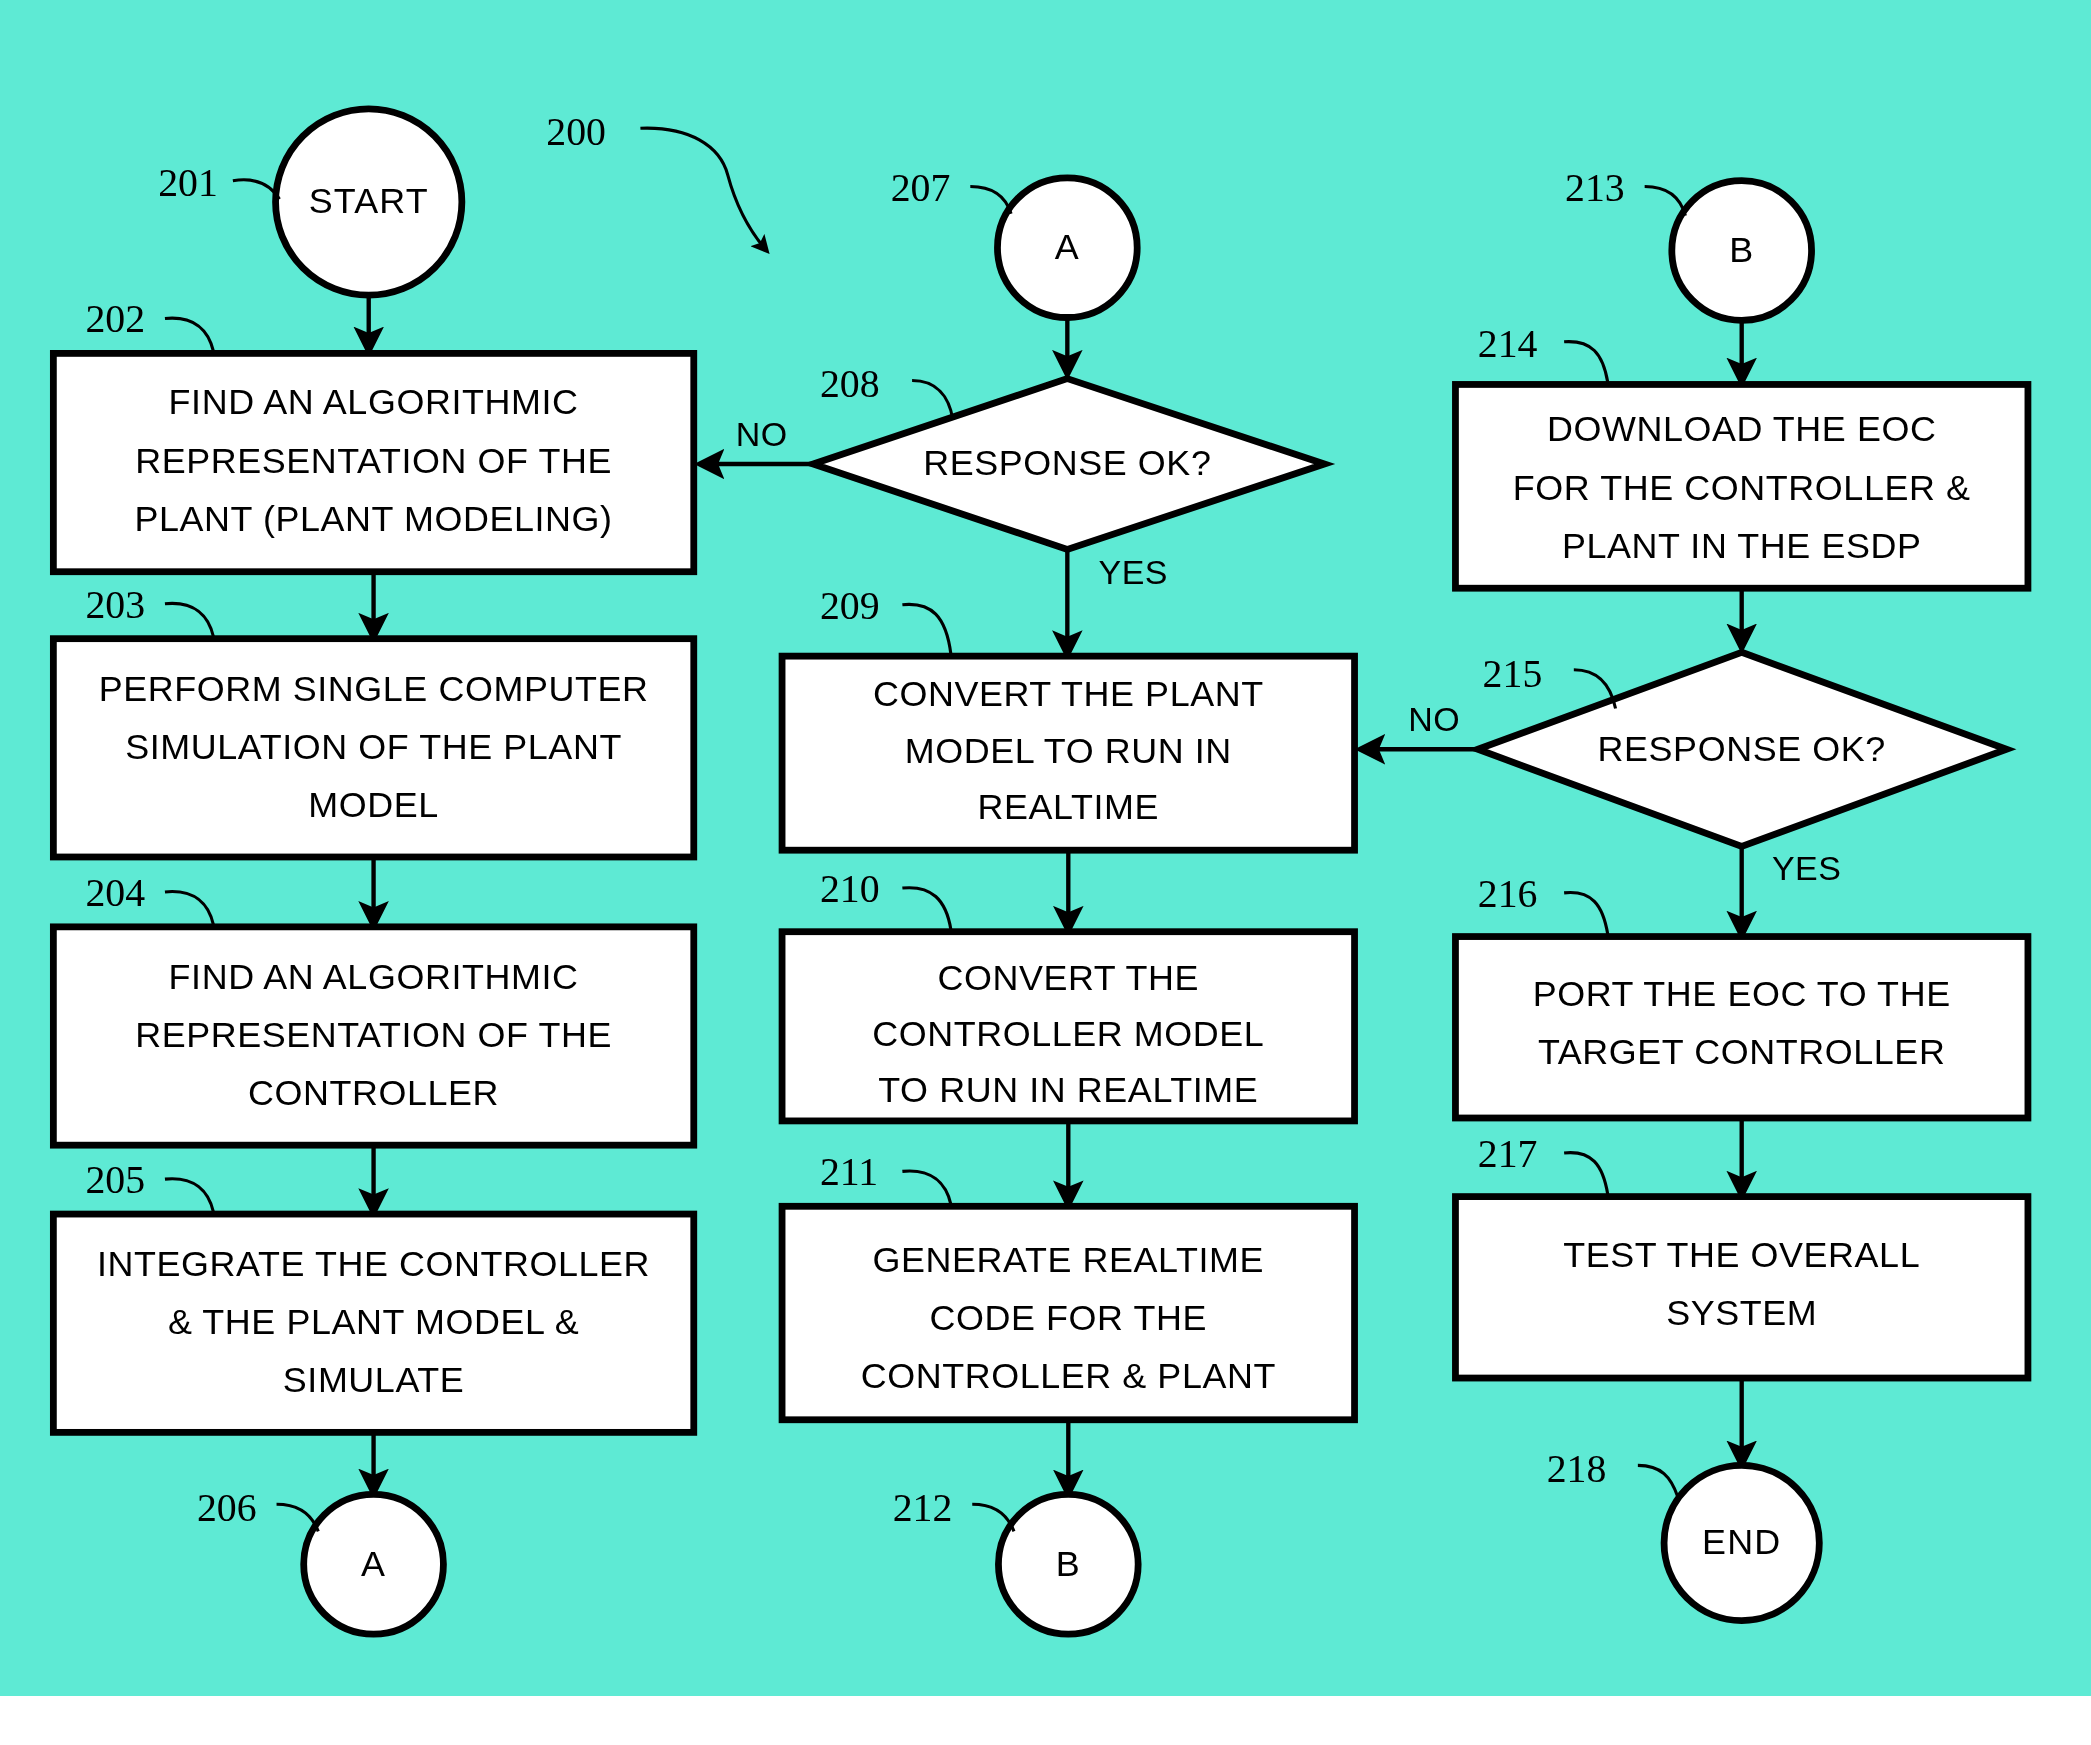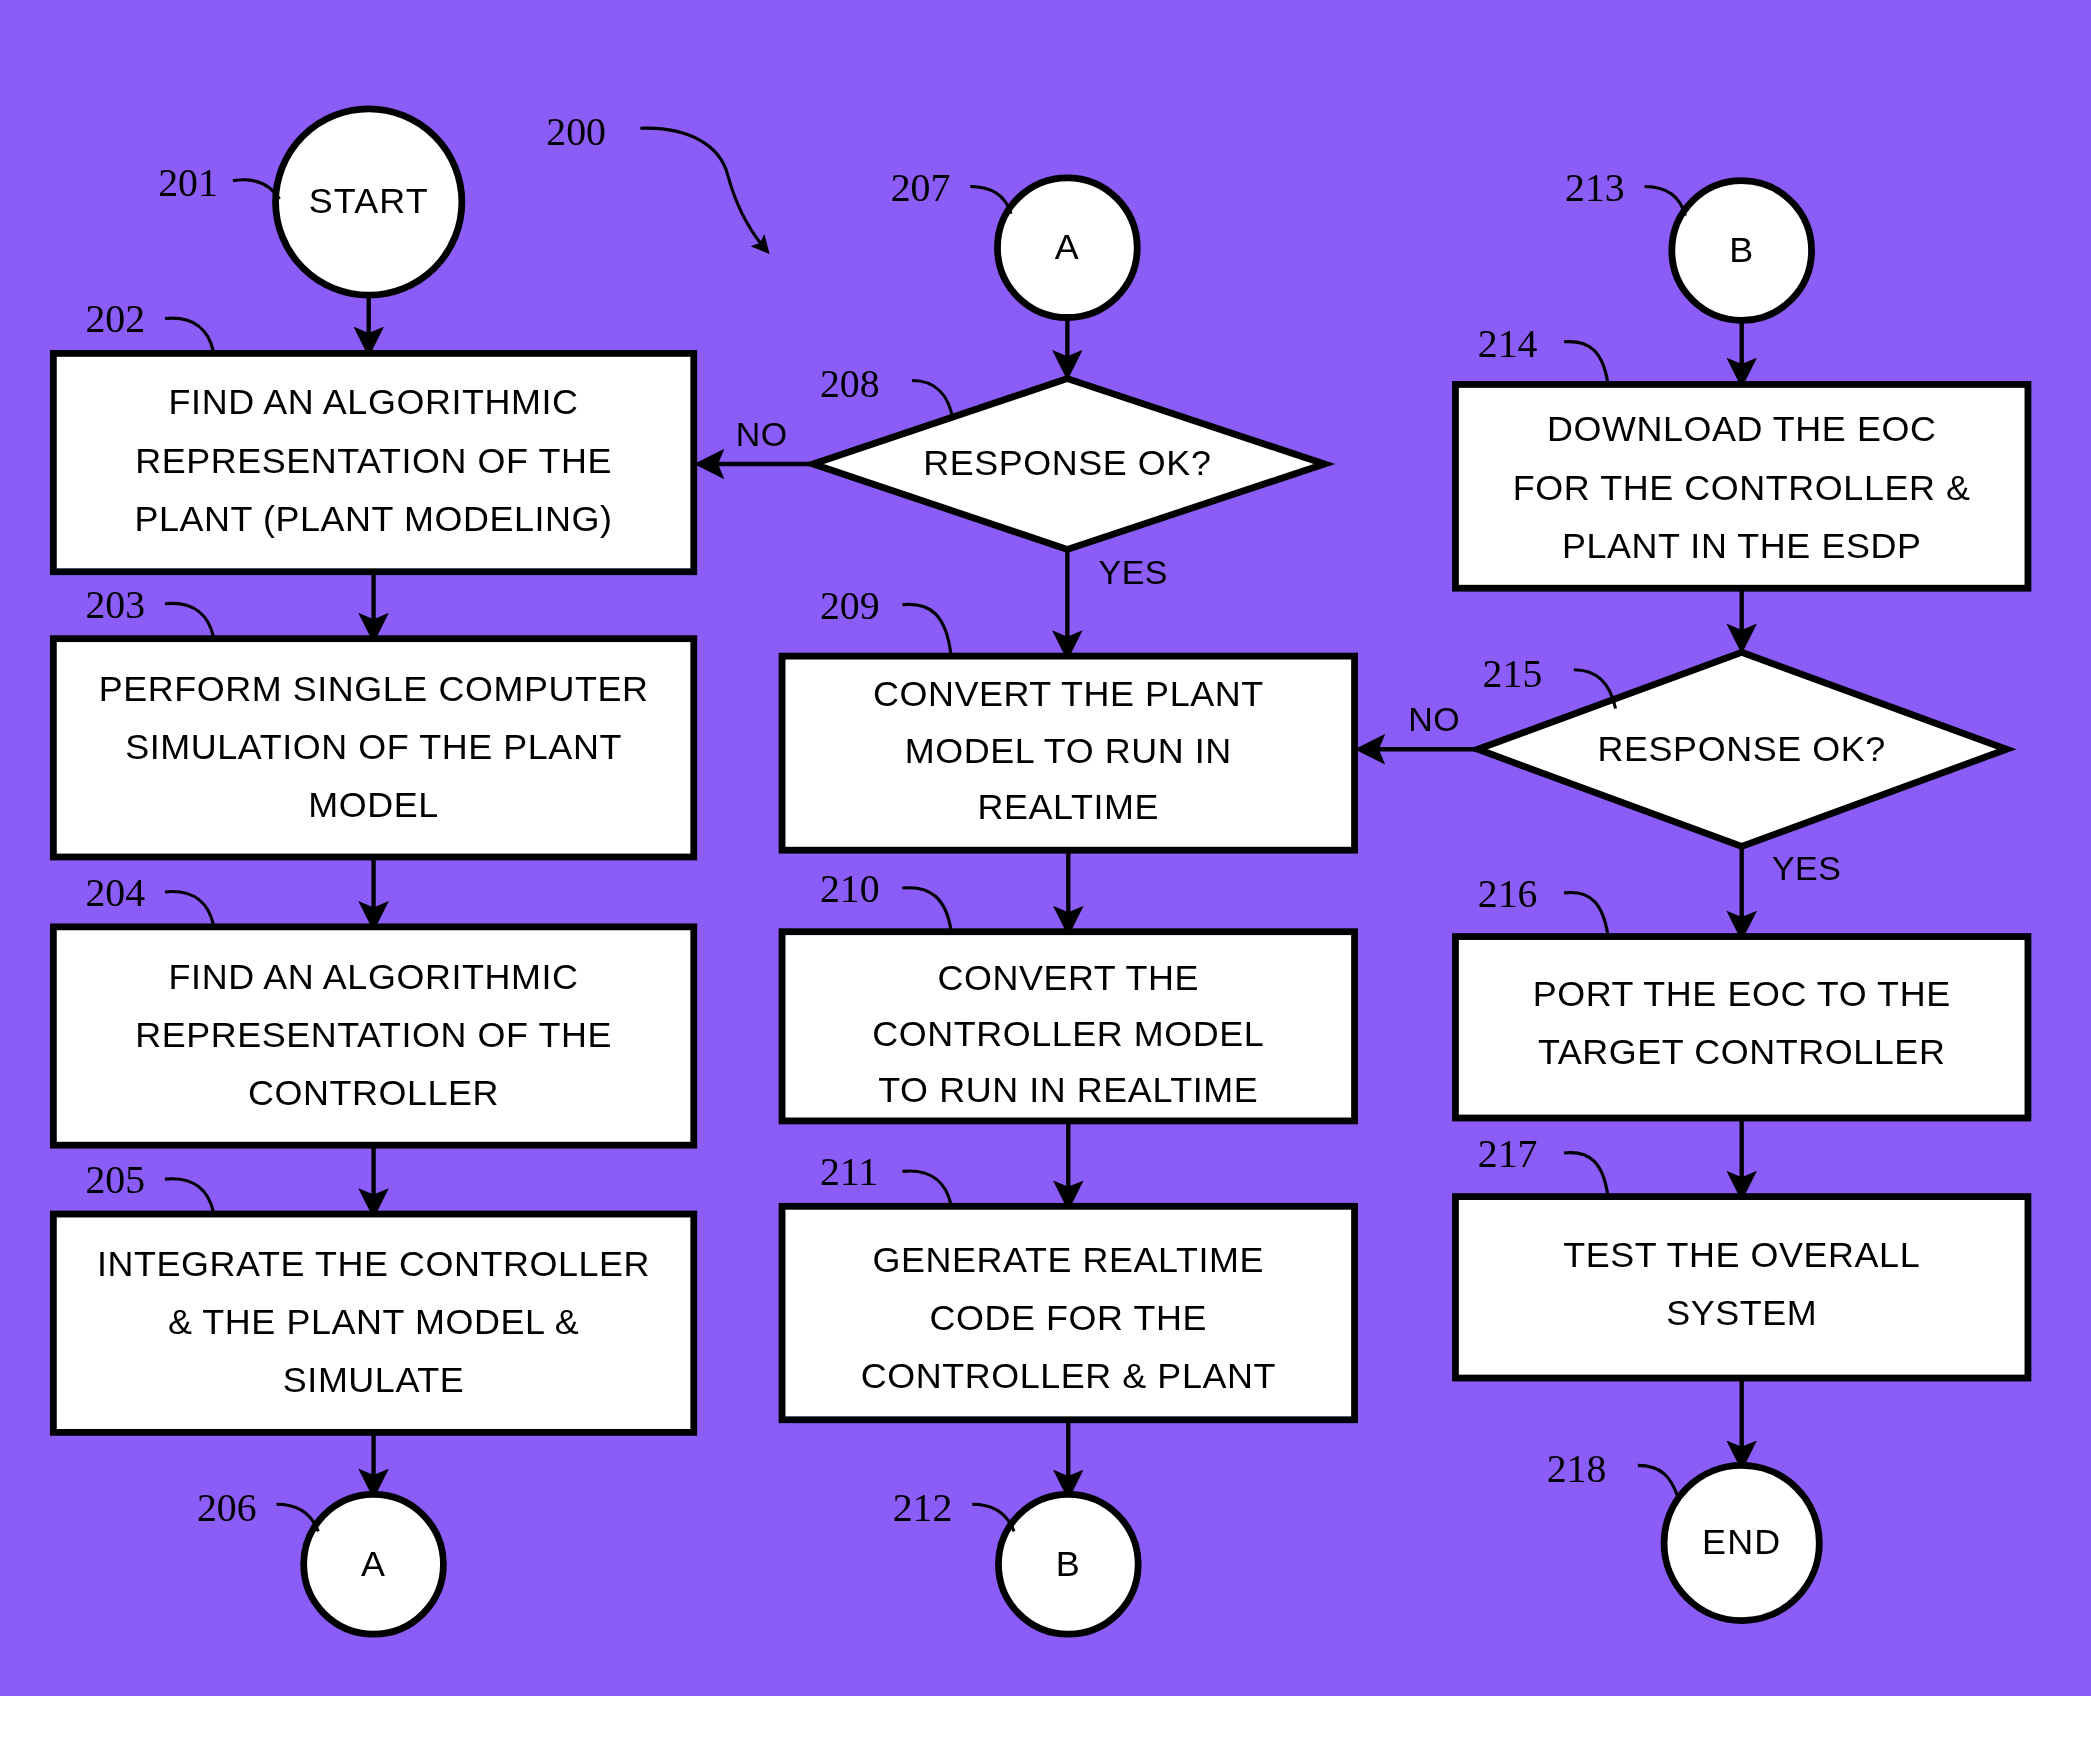--- a/index.html
+++ b/index.html
@@ -7,21 +7,21 @@
     padding: 0;
     background: #ffffff;
   }
   body {
     font-family: "Liberation Sans", sans-serif;
   }
   #page {
     position: relative;
     width: 2091px;
     height: 1696px;
-    background: #8b5cf6;
+    background: #5eead4;
     overflow: hidden;
   }
   svg#flow {
     display: block;
     width: 2091px;
     height: 1746px;
   }
   .shape {
     fill: #ffffff;
     stroke: #000000;

